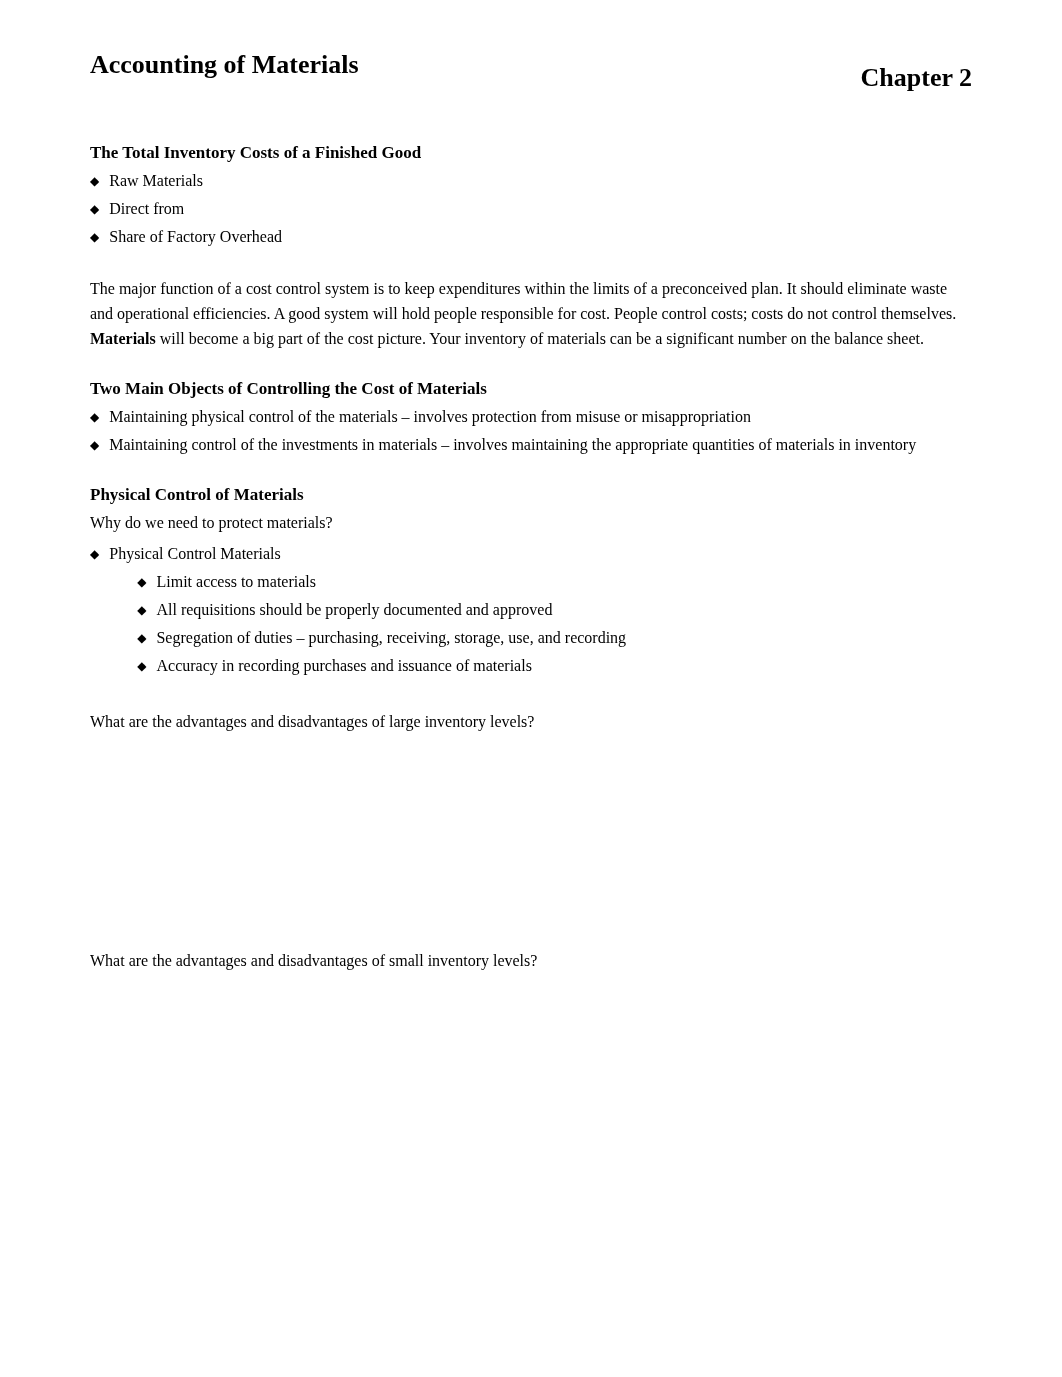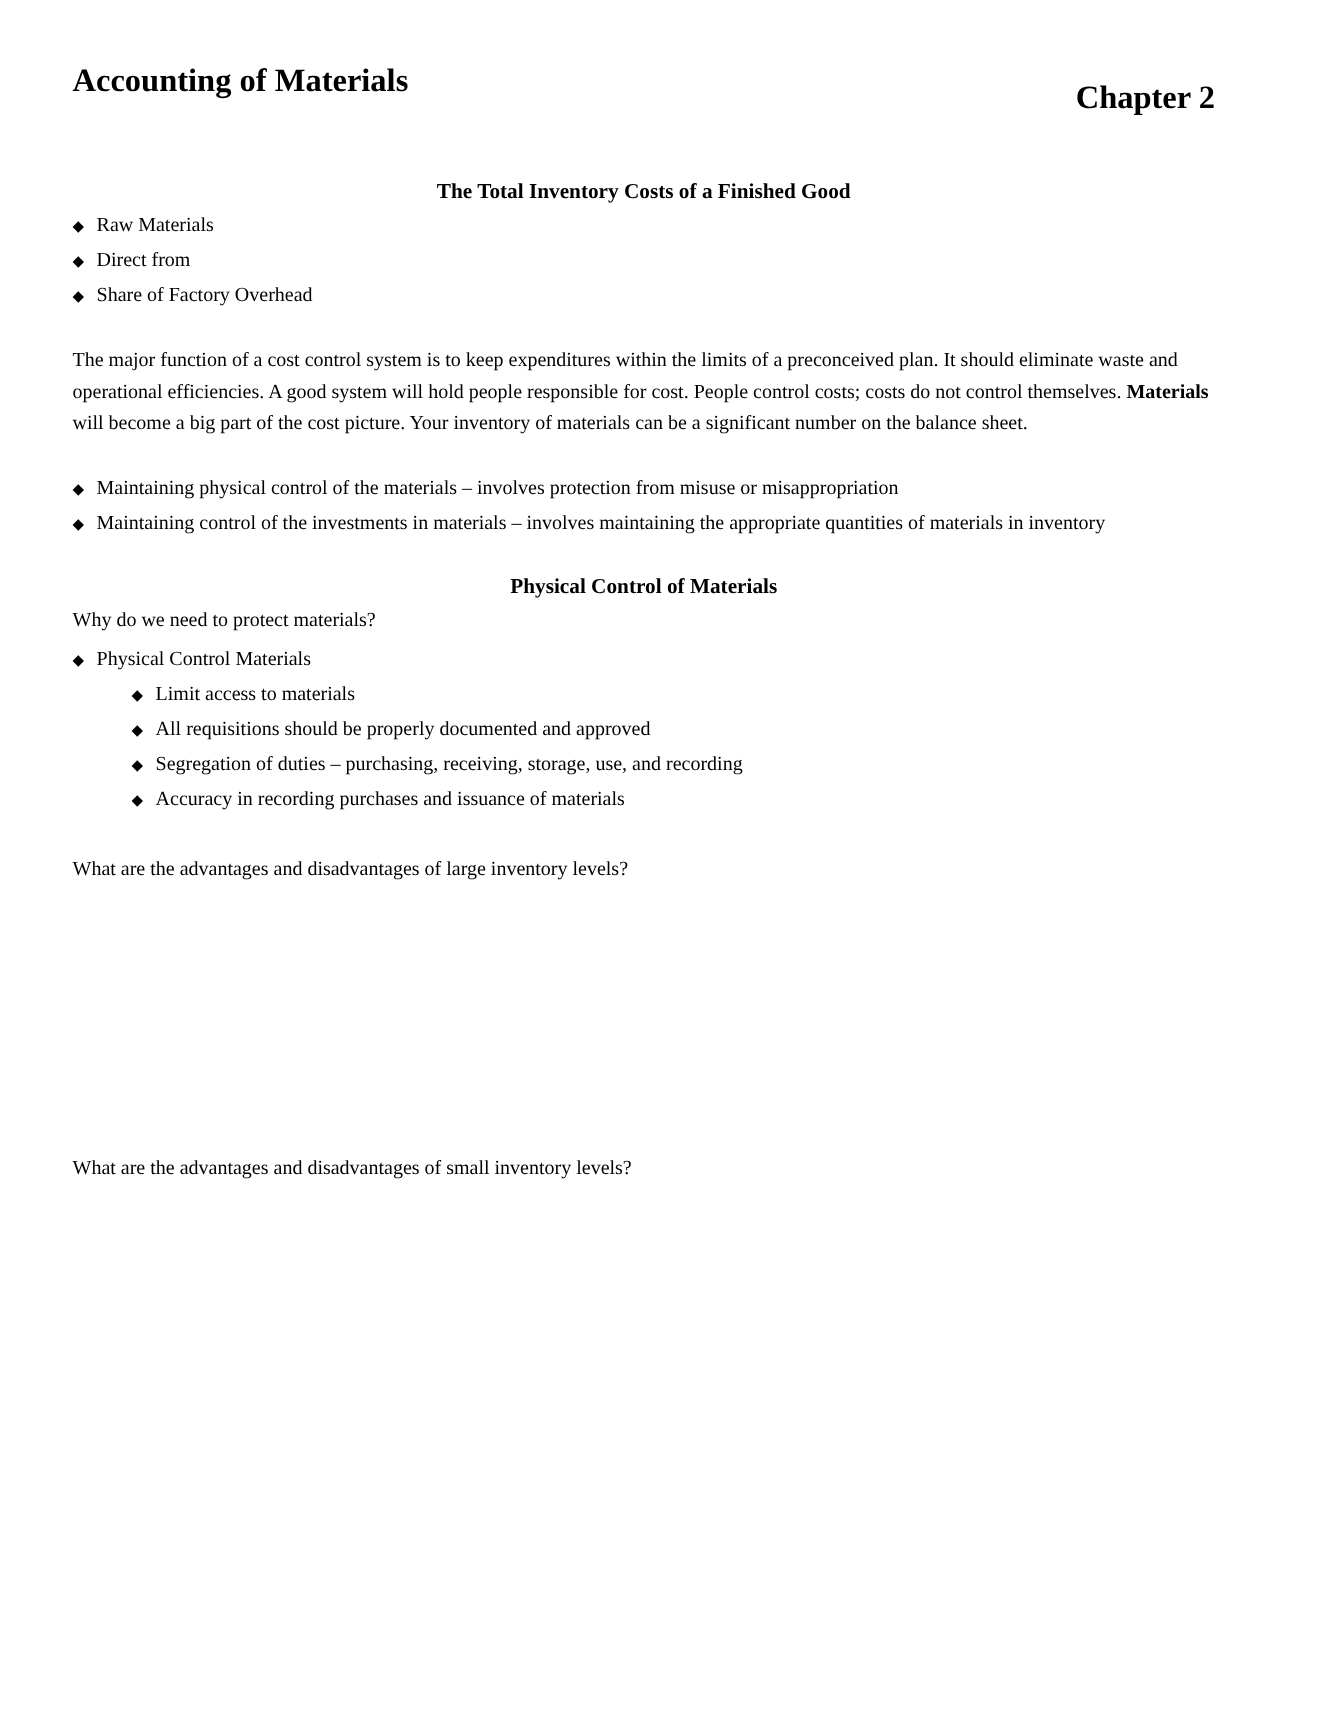--- a/index.html
+++ b/index.html
@@ -14,21 +14,21 @@
       font-size: 16px;
       color: #000000;
       width: 1062px;
       min-height: 1377px;
     }
 
     .page {
       width: 1062px;
       min-height: 1377px;
       background: #ffffff;
-      padding: 50px 90px 60px 58px;
+      padding: 50px 90px 60px 90px;
     }
 
     .header {
       display: flex;
       justify-content: space-between;
       align-items: flex-start;
       margin-bottom: 50px;
       border-bottom: none;
     }
 
@@ -44,21 +44,20 @@
     }
 
     .section {
       margin-bottom: 28px;
     }
 
     .section-heading {
       font-size: 17px;
       font-weight: bold;
       margin-bottom: 6px;
-      text-align: center;
     }
 
     .section-text {
       font-size: 16px;
       line-height: 1.55;
       margin-bottom: 6px;
     }
 
     .bullet-list {
       list-style: none;
@@ -140,20 +139,21 @@
     </ul>
   </div>
 
   <div class="section">
     <p class="section-text">
       <span>The major function of a cost control system is to keep expenditures within the limits of a preconceived plan.  It should eliminate waste and operational efficiencies.  A good system will hold people responsible for cost.  People control costs; costs do not control themselves.  </span><span class="bold-inline">Materials</span><span> will become a big part of the cost picture.  Your inventory of materials can be a significant number on the balance sheet.</span>
     </p>
   </div>
 
   <div class="section">
+    <div class="section-heading">Two Main Objects of Controlling the Cost of  Materials</div>
     <ul class="bullet-list">
       <li>
         <span class="diamond">◆</span>
         <span>Maintaining physical control of the materials – involves protection from misuse or misappropriation</span>
       </li>
       <li>
         <span class="diamond">◆</span>
         <span>Maintaining control of the investments in materials – involves maintaining the appropriate quantities of materials in inventory</span>
       </li>
     </ul>

